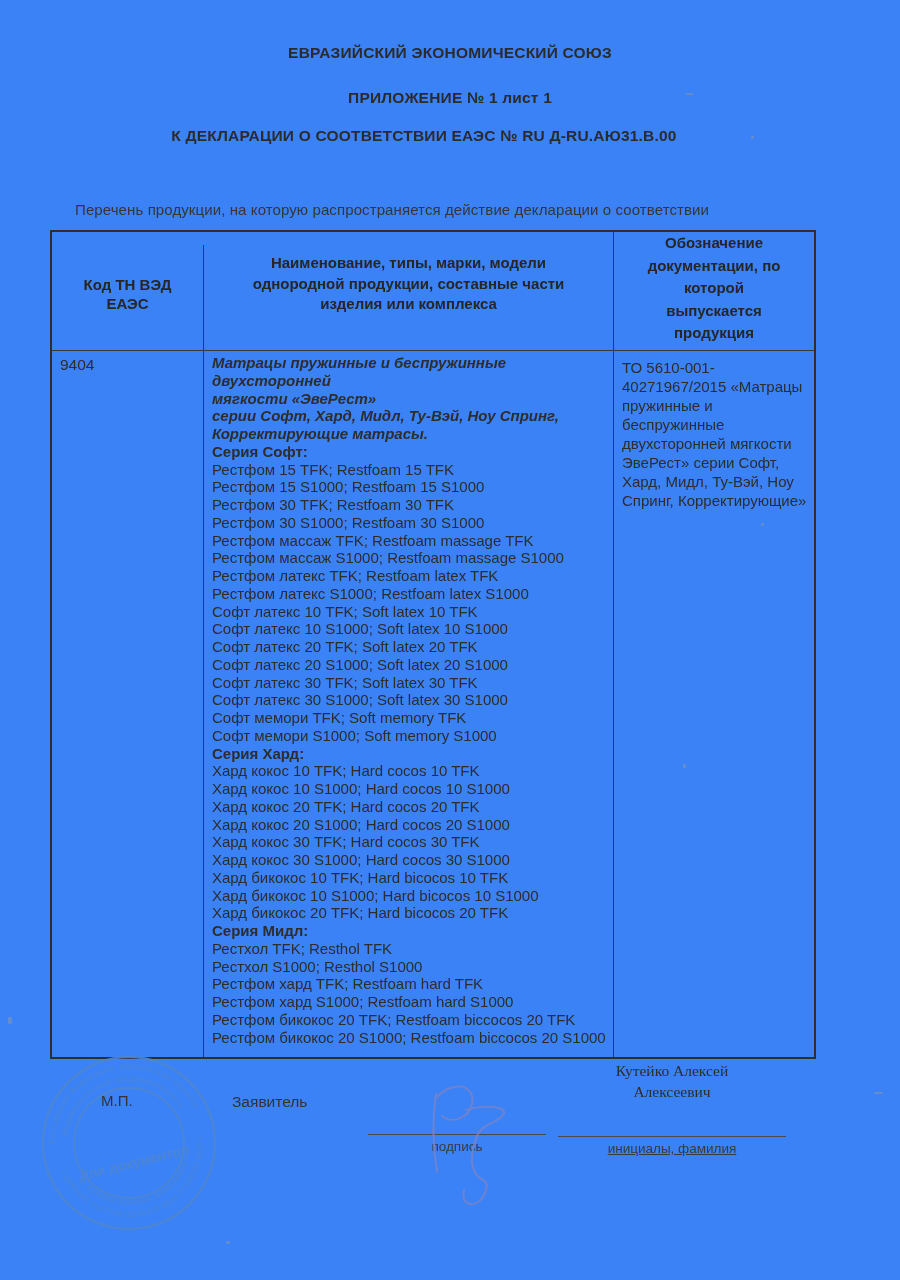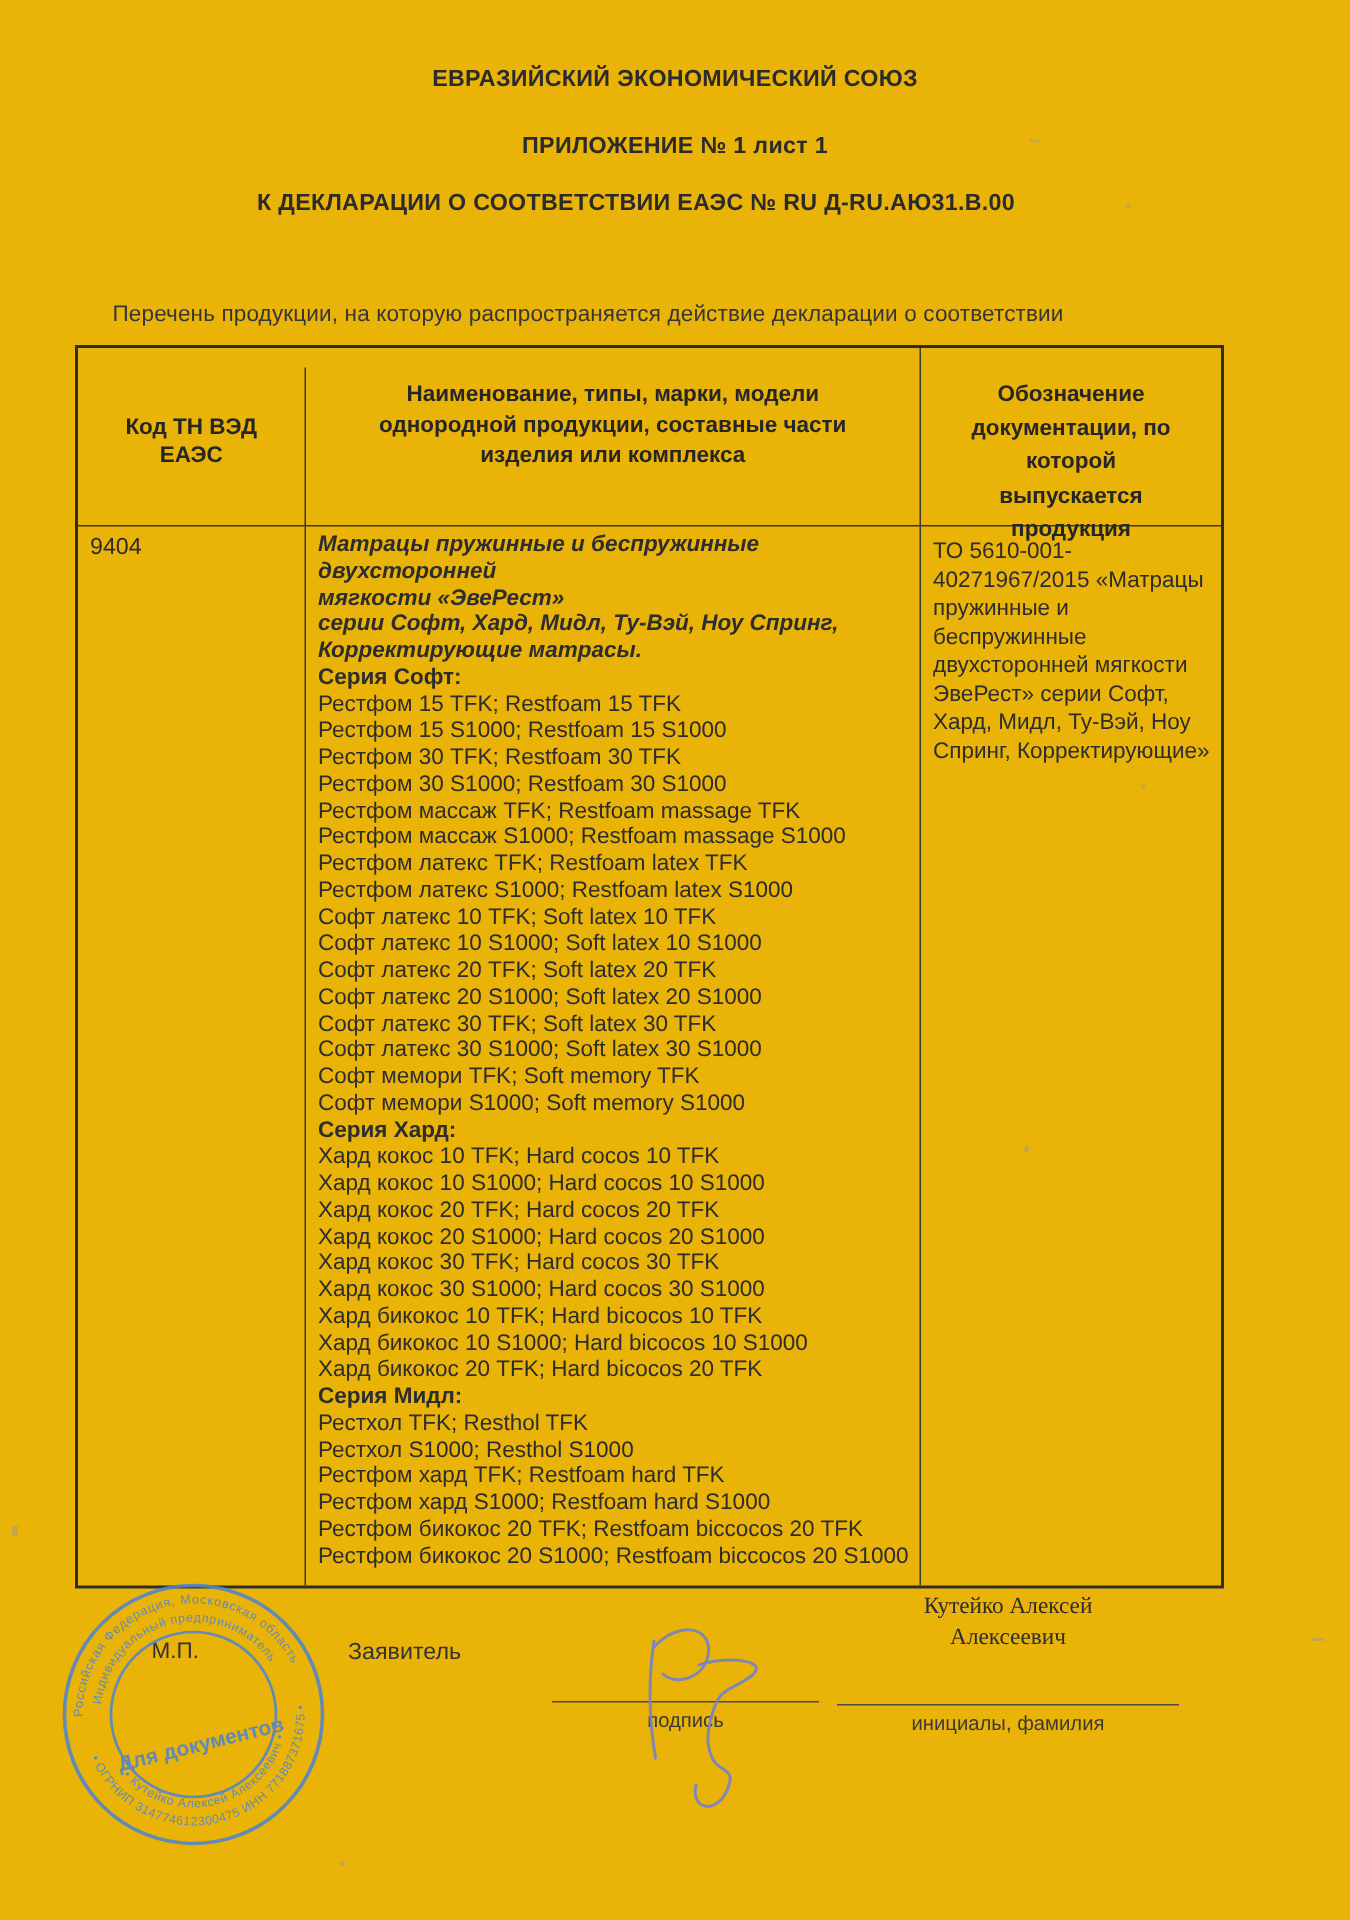--- a/index.html
+++ b/index.html
@@ -1,52 +1,52 @@
 <!DOCTYPE html>
 <html><head>
 <meta charset="utf-8">
 <style>
   html,body{margin:0;padding:0;background:#ffffff;}
-  .page{position:relative;width:900px;height:1280px;background:#eab308;overflow:hidden;
+  .page{position:relative;width:900px;height:1280px;background:#3b82f6;overflow:hidden;
         font-family:"Liberation Sans",sans-serif;color:#2b2b2b;}
 
   
   .doc-header{position:absolute;left:36px;top:44px;width:828px;text-align:center;}
   .title-line{font-weight:bold;font-size:15.5px;letter-spacing:.2px;color:#2b2b2b;}
   .title-line.t1{margin-bottom:27px;}
   .title-line.t2{margin-bottom:20px;}
   .title-line.t3{transform:translateX(-26px);}
   .intro-line{position:absolute;left:75px;top:201px;font-size:15px;color:#363636;letter-spacing:.1px;}
 
   
   .tbl{position:absolute;left:50px;top:230px;width:762px;border:2px solid #2e2e2e;
        display:grid;grid-template-columns:152px 410px 200px;grid-template-rows:119px 706px;}
   .cell{box-sizing:border-box;}
   .cb-r{border-right:1.5px solid #383838;}
   .cb-b{border-bottom:1.5px solid #383838;}
   .th{font-weight:bold;font-size:15px;text-align:center;color:#262626;}
   .th1{padding-top:30px;line-height:19px;margin-top:13px;}
   .th2{padding-top:21px;line-height:20.5px;}
-  .th3{padding-top:20px;line-height:22.5px;}
+  .th3{padding-top:0;line-height:22.5px;}
   .td{font-family:Liberation Sans, sans-serif;color:#2d2d2d;}
   .td-code{padding:5px 6px 0 8px;font-size:15.5px;}
   .td-products{padding:3px 6px 0 8px;font-size:15px;line-height:17.75px;}
   .td-doc{padding:7px 4px 0 8px;font-size:15px;line-height:19px;}
   .st-bi{font-weight:bold;font-style:italic;}
   .st-b{font-weight:bold;}
 
   
   .mp-label{position:absolute;left:101px;top:1092px;font-size:15px;color:#333;}
   .applicant-label{position:absolute;left:232px;top:1093px;font-size:15.5px;color:#333;}
   .sig-line{position:absolute;left:368px;top:1134px;width:178px;border-bottom:1.6px solid #4a4a4a;}
   .sig-caption{position:absolute;left:368px;top:1139px;width:178px;text-align:center;font-size:13.5px;color:#3a3a3a;}
   .fio-block{position:absolute;left:558px;top:1060px;width:228px;text-align:center;
              font-family:"Liberation Serif",serif;font-size:15.5px;color:#2d2d2d;line-height:21px;}
   .fio-line{position:absolute;left:558px;top:1136px;width:228px;border-bottom:1.6px solid #4a4a4a;}
-  .fio-caption{position:absolute;left:558px;top:1141px;width:228px;text-align:center;font-size:13.5px;color:#3a3a3a;}
+  .fio-caption{position:absolute;left:558px;top:1141px;width:228px;text-align:center;font-size:13.5px;color:#3a3a3a;text-decoration:underline;}
 
   .signature-svg{position:absolute;left:398px;top:1078px;}
   .stamp-svg{position:absolute;left:38px;top:1052px;opacity:.88;}
 
   
   .speck{position:absolute;background:#9a9a9a;opacity:.45;border-radius:1px;}
 </style>
 </head>
 <body>
 

